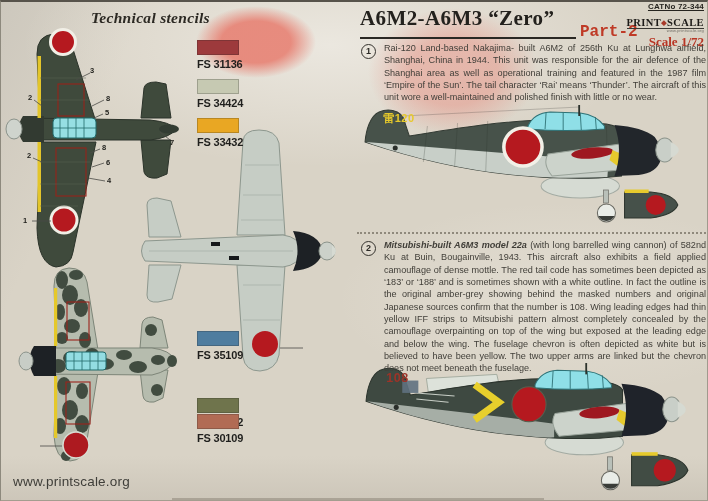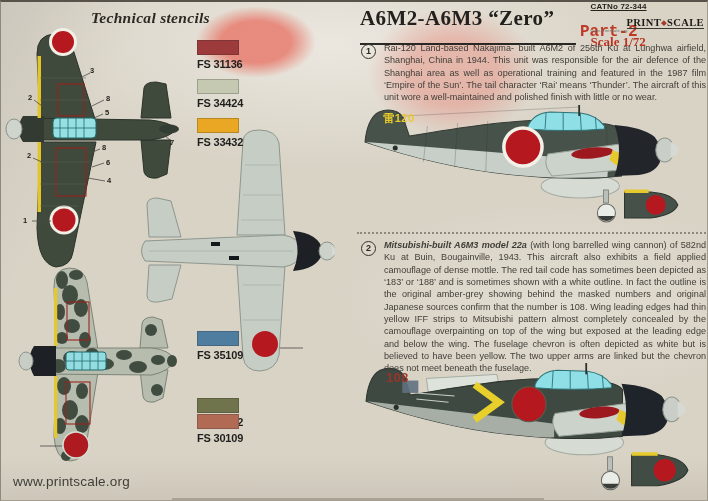--- a/index.html
+++ b/index.html
@@ -27,23 +27,23 @@
   .heading-left{left:91px;top:9px;font-family:"Liberation Serif",serif;font-weight:bold;
     font-size:15.5px;color:#2c2923;letter-spacing:.3px;z-index:5;font-style:italic;}
   .footer-url{left:13px;top:474px;font-size:13.5px;color:#3f3e39;letter-spacing:.2px;z-index:5;}
 
   .swatch{position:absolute;left:197px;width:46px;z-index:6;}
   .swatch-box{width:42px;height:15px;border:1px solid rgba(40,40,35,0.25);box-sizing:border-box;}
   .swatch-label{margin-top:3px;font-size:11px;font-weight:bold;color:#1f1f1d;letter-spacing:-0.2px;white-space:nowrap;}
 
   .rtitle{left:360px;top:6px;font-family:"Liberation Serif",serif;font-weight:bold;
     font-size:21px;color:#23211d;letter-spacing:.4px;border-bottom:2.5px solid #2a2824;
-    padding-bottom:12px;min-width:216px;z-index:5;}
+    padding-bottom:6px;min-width:216px;z-index:5;}
   .part{left:580px;top:23px;font-size:16px;font-weight:bold;color:#bf3a26;z-index:5;font-family:Liberation Mono, monospace;}
-  .cat-block{right:4px;top:3px;text-align:left;z-index:5;line-height:1.1;}
+  .cat-block{right:4px;top:3px;text-align:right;z-index:5;line-height:1.1;}
   .catno{font-size:8px;font-weight:bold;color:#26241f;text-decoration:underline;letter-spacing:.2px;}
   .brand{font-family:"Liberation Serif",serif;font-size:10.5px;font-weight:bold;color:#1d1b18;
     border-bottom:1px solid #3a3833;display:inline-block;letter-spacing:.4px;margin-left:36px;}
   .brand .mark{color:#a83a2a;font-size:7px;vertical-align:1px;}
   .brand-url{font-size:4px;color:#6f6c64;letter-spacing:.2px;}
   .scale{font-family:"Liberation Serif",serif;font-size:13px;font-weight:bold;color:#b83524;margin-top:1px;}
 
   .para{position:absolute;z-index:5;}
   .circ{position:absolute;width:13px;height:13px;border:1.4px solid #34322d;border-radius:50%;
     font-size:9px;font-weight:bold;color:#2c2a26;text-align:center;line-height:13px;background:rgba(235,230,220,0.3);}

